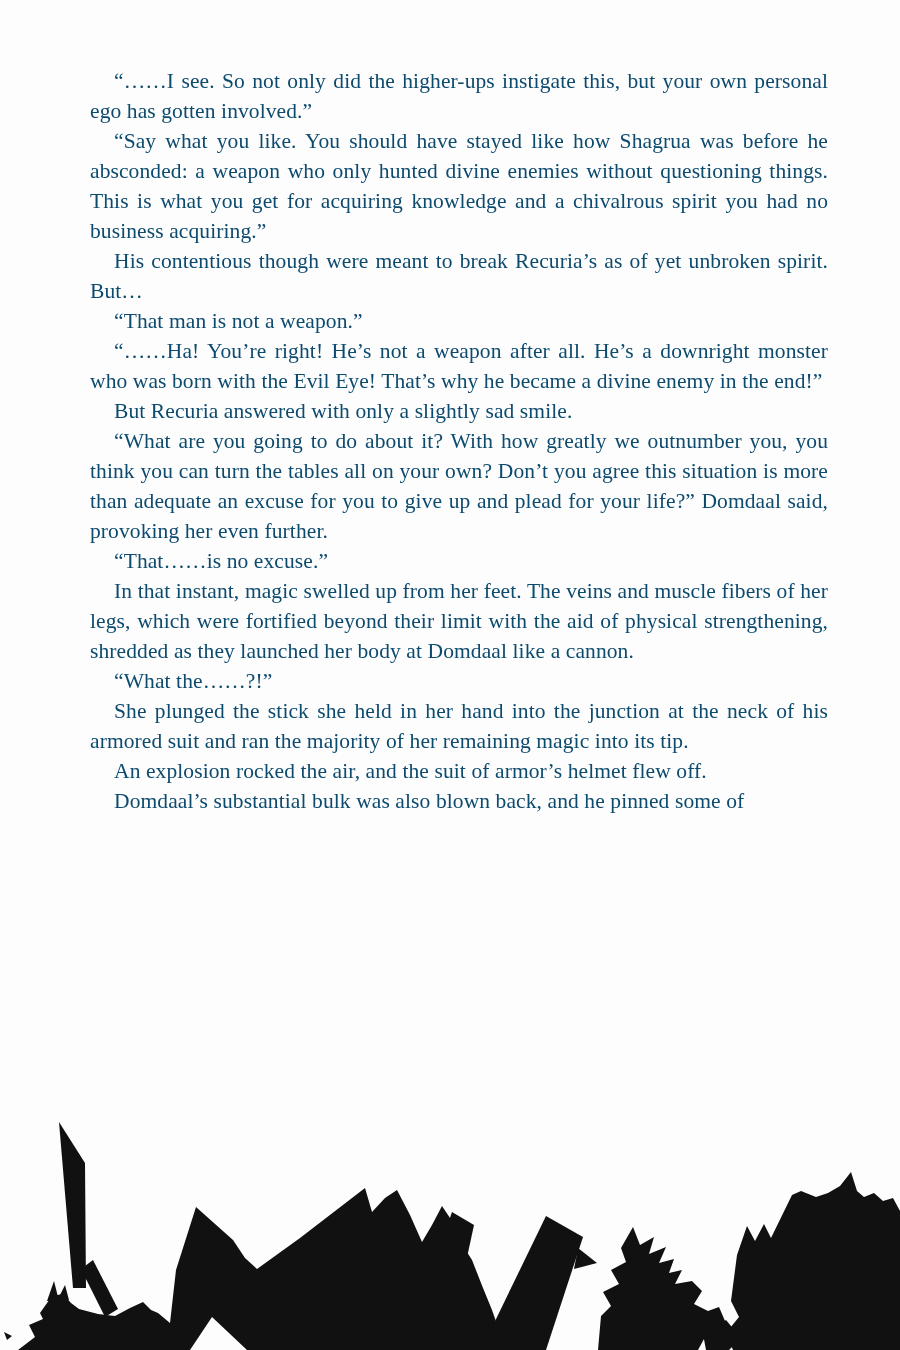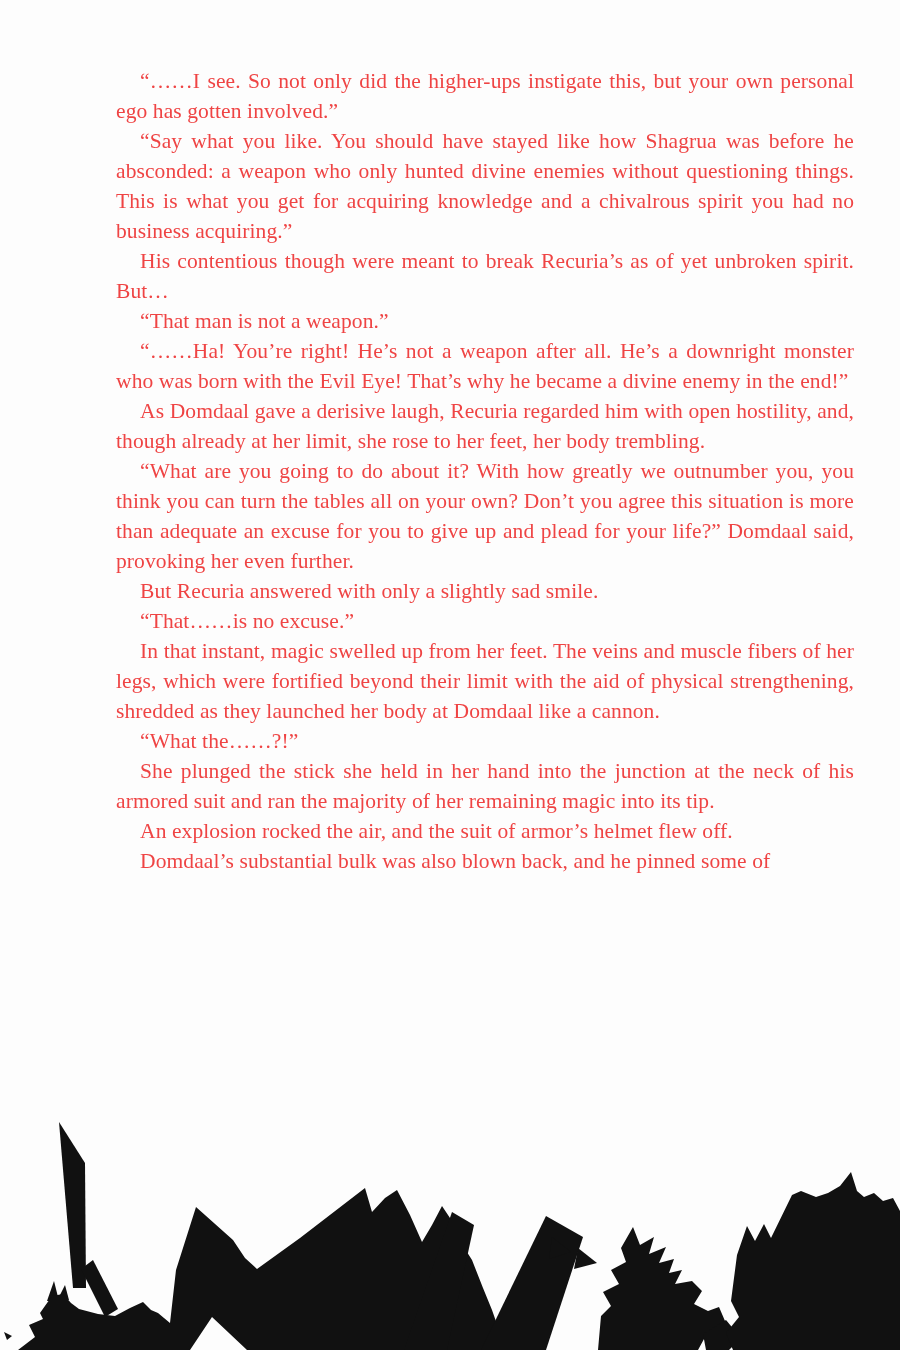--- a/index.html
+++ b/index.html
@@ -39,29 +39,28 @@
     width: 900px;
     height: 230px;
     display: block;
   }
 </style>
 </head>
 <body style="background: rgb(253, 253, 253);">
 
 <div class="page">
 
-  <div class="text-block" style="color: #ef4444; margin-left: 26px;">
+  <div class="text-block" style="color: #0c4a6e;">
     <p>“……I see. So not only did the higher-ups instigate this, but your own personal ego has gotten involved.”</p>
       <p>“Say what you like. You should have stayed like how Shagrua was before he absconded: a weapon who only hunted divine enemies without questioning things. This is what you get for acquiring knowledge and a chivalrous spirit you had no business acquiring.”</p>
       <p>His contentious though were meant to break Recuria’s as of yet unbroken spirit. But…</p>
       <p>“That man is not a weapon.”</p>
       <p>“……Ha! You’re right! He’s not a weapon after all. He’s a downright monster who was born with the Evil Eye! That’s why he became a divine enemy in the end!”</p>
-      <p>As Domdaal gave a derisive laugh, Recuria regarded him with open hostility, and, though already at her limit, she rose to her feet, her body trembling.</p>
+      <p>But Recuria answered with only a slightly sad smile.</p>
       <p>“What are you going to do about it? With how greatly we outnumber you, you think you can turn the tables all on your own? Don’t you agree this situation is more than adequate an excuse for you to give up and plead for your life?” Domdaal said, provoking her even further.</p>
-      <p>But Recuria answered with only a slightly sad smile.</p>
       <p>“That……is no excuse.”</p>
       <p>In that instant, magic swelled up from her feet. The veins and muscle fibers of her legs, which were fortified beyond their limit with the aid of physical strengthening, shredded as they launched her body at Domdaal like a cannon.</p>
       <p>“What the……?!”</p>
       <p>She plunged the stick she held in her hand into the junction at the neck of his armored suit and ran the majority of her remaining magic into its tip.</p>
       <p>An explosion rocked the air, and the suit of armor’s helmet flew off.</p>
       <p>Domdaal’s substantial bulk was also blown back, and he pinned some of</p>
   </div>
 
   <svg class="illustration" viewBox="0 0 900 230" preserveAspectRatio="none" xmlns="http://www.w3.org/2000/svg">
     <g fill="#111111">

